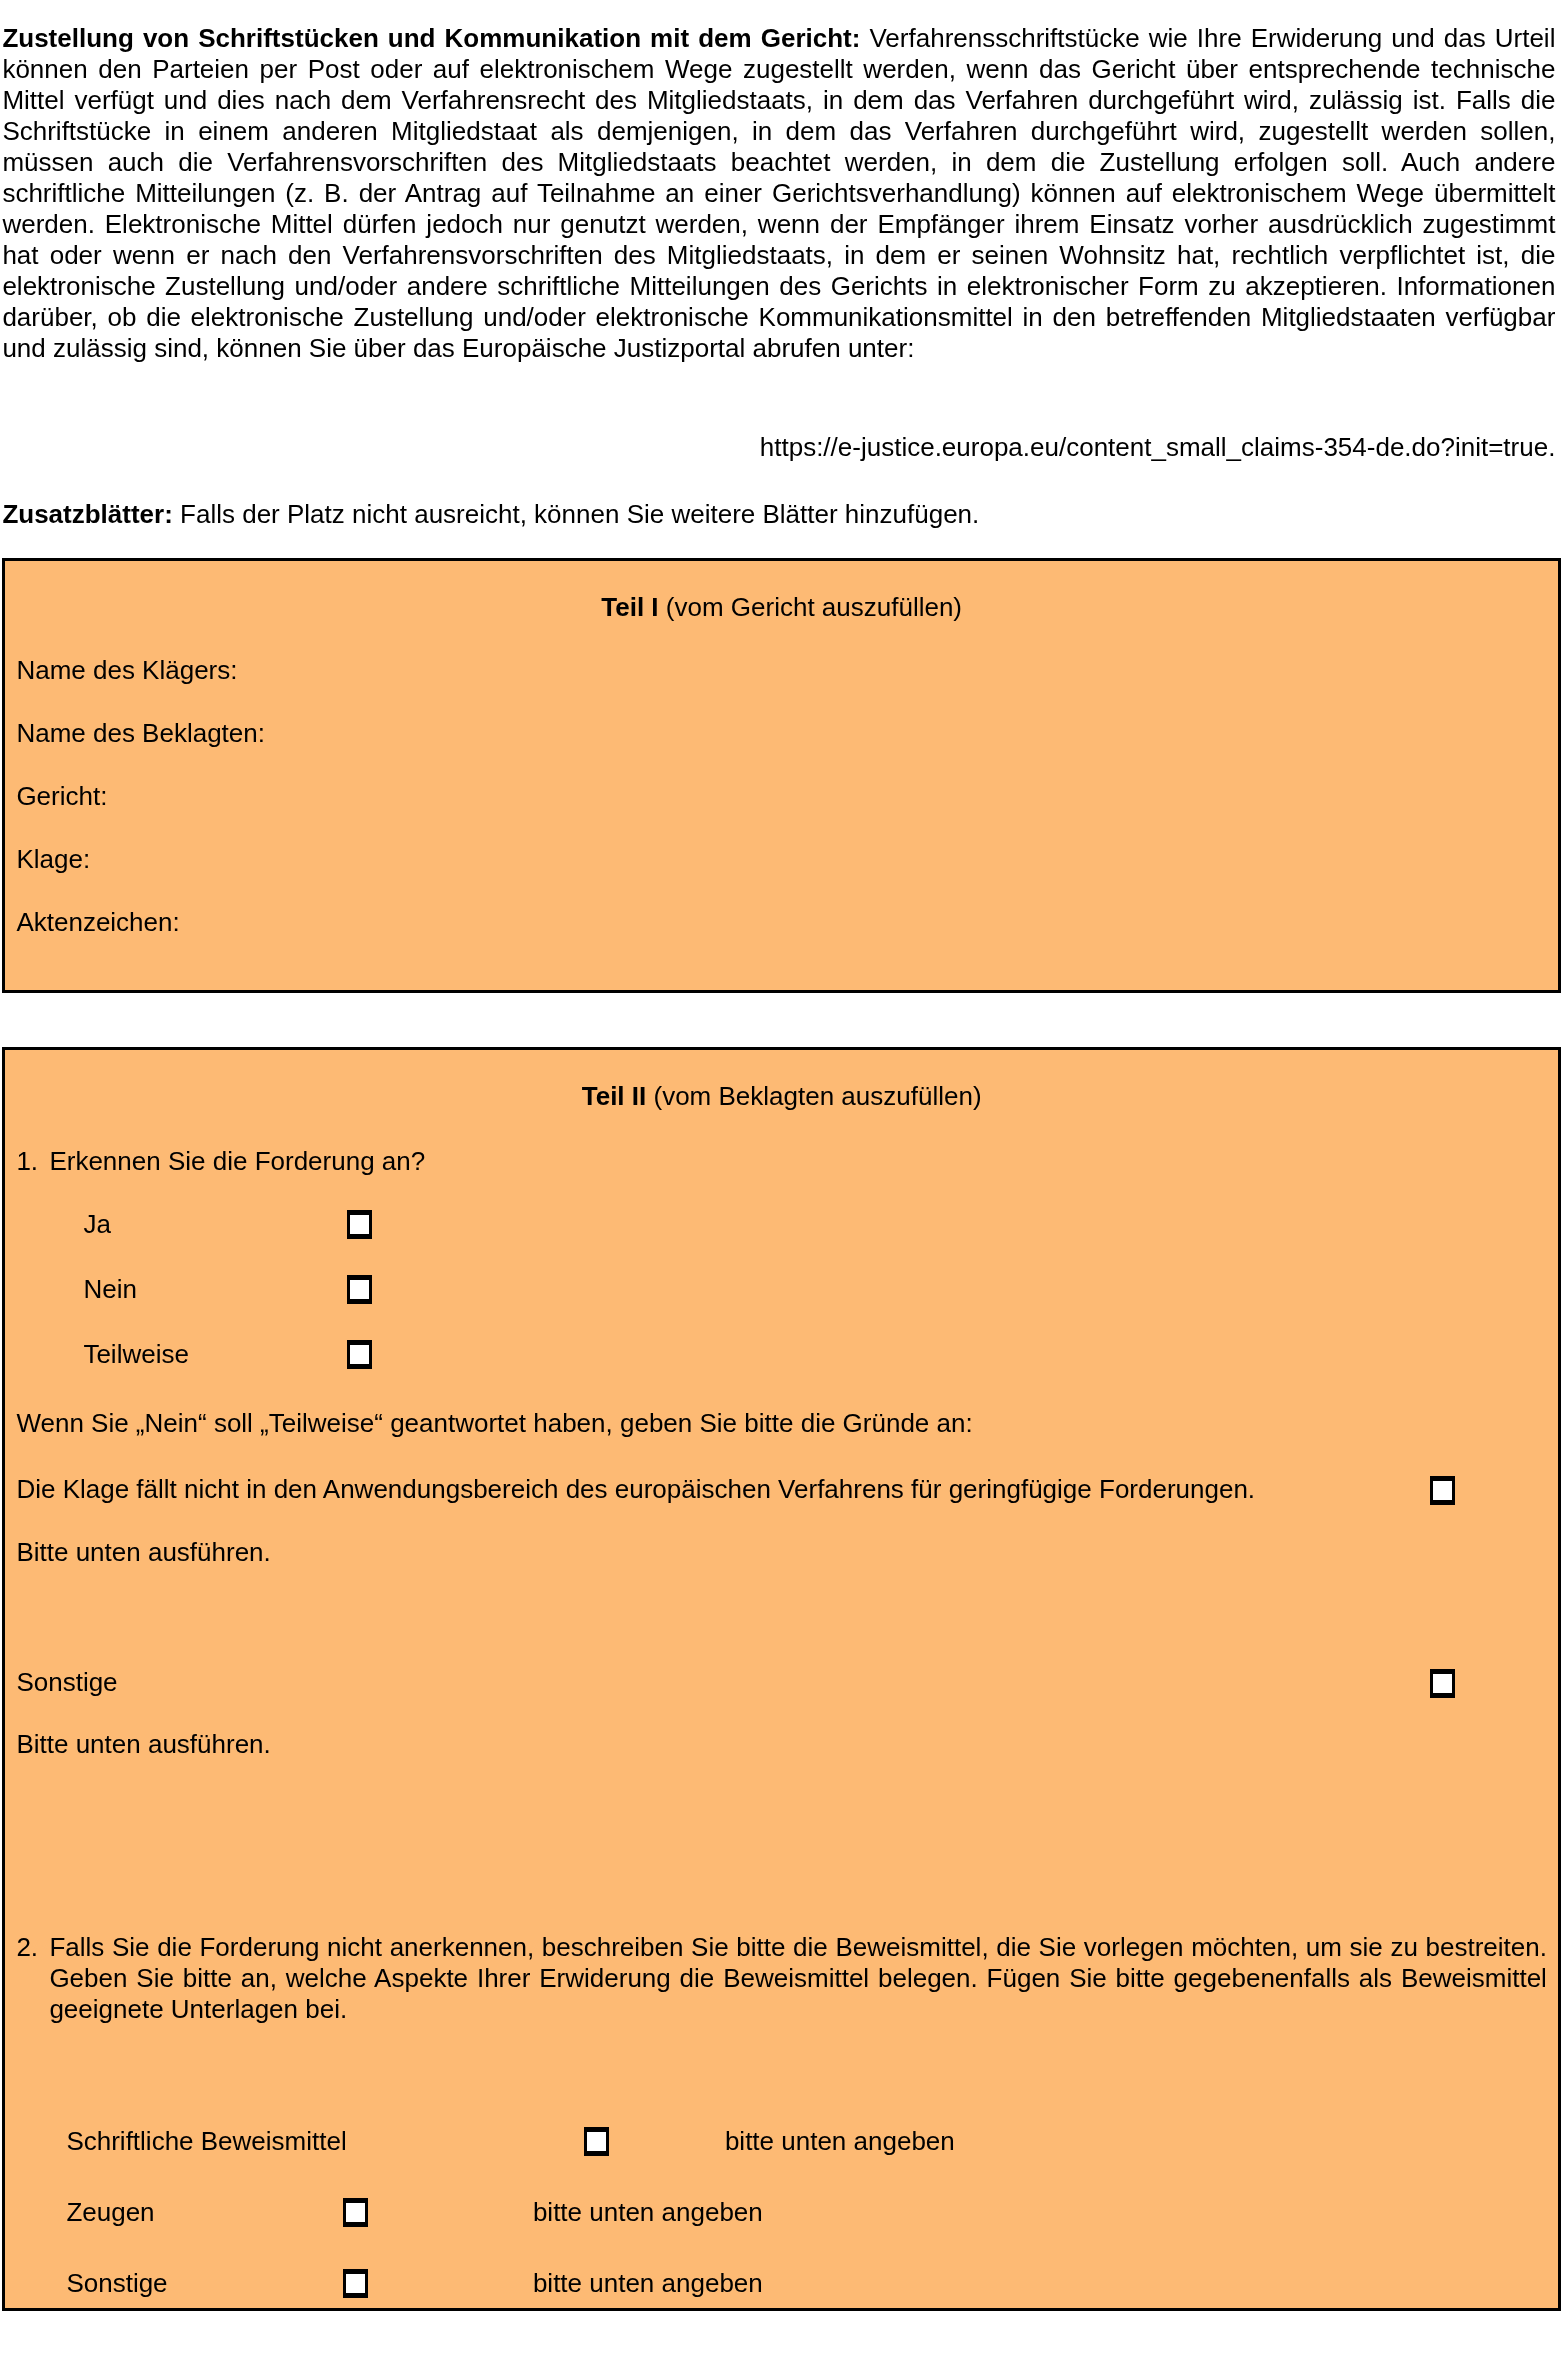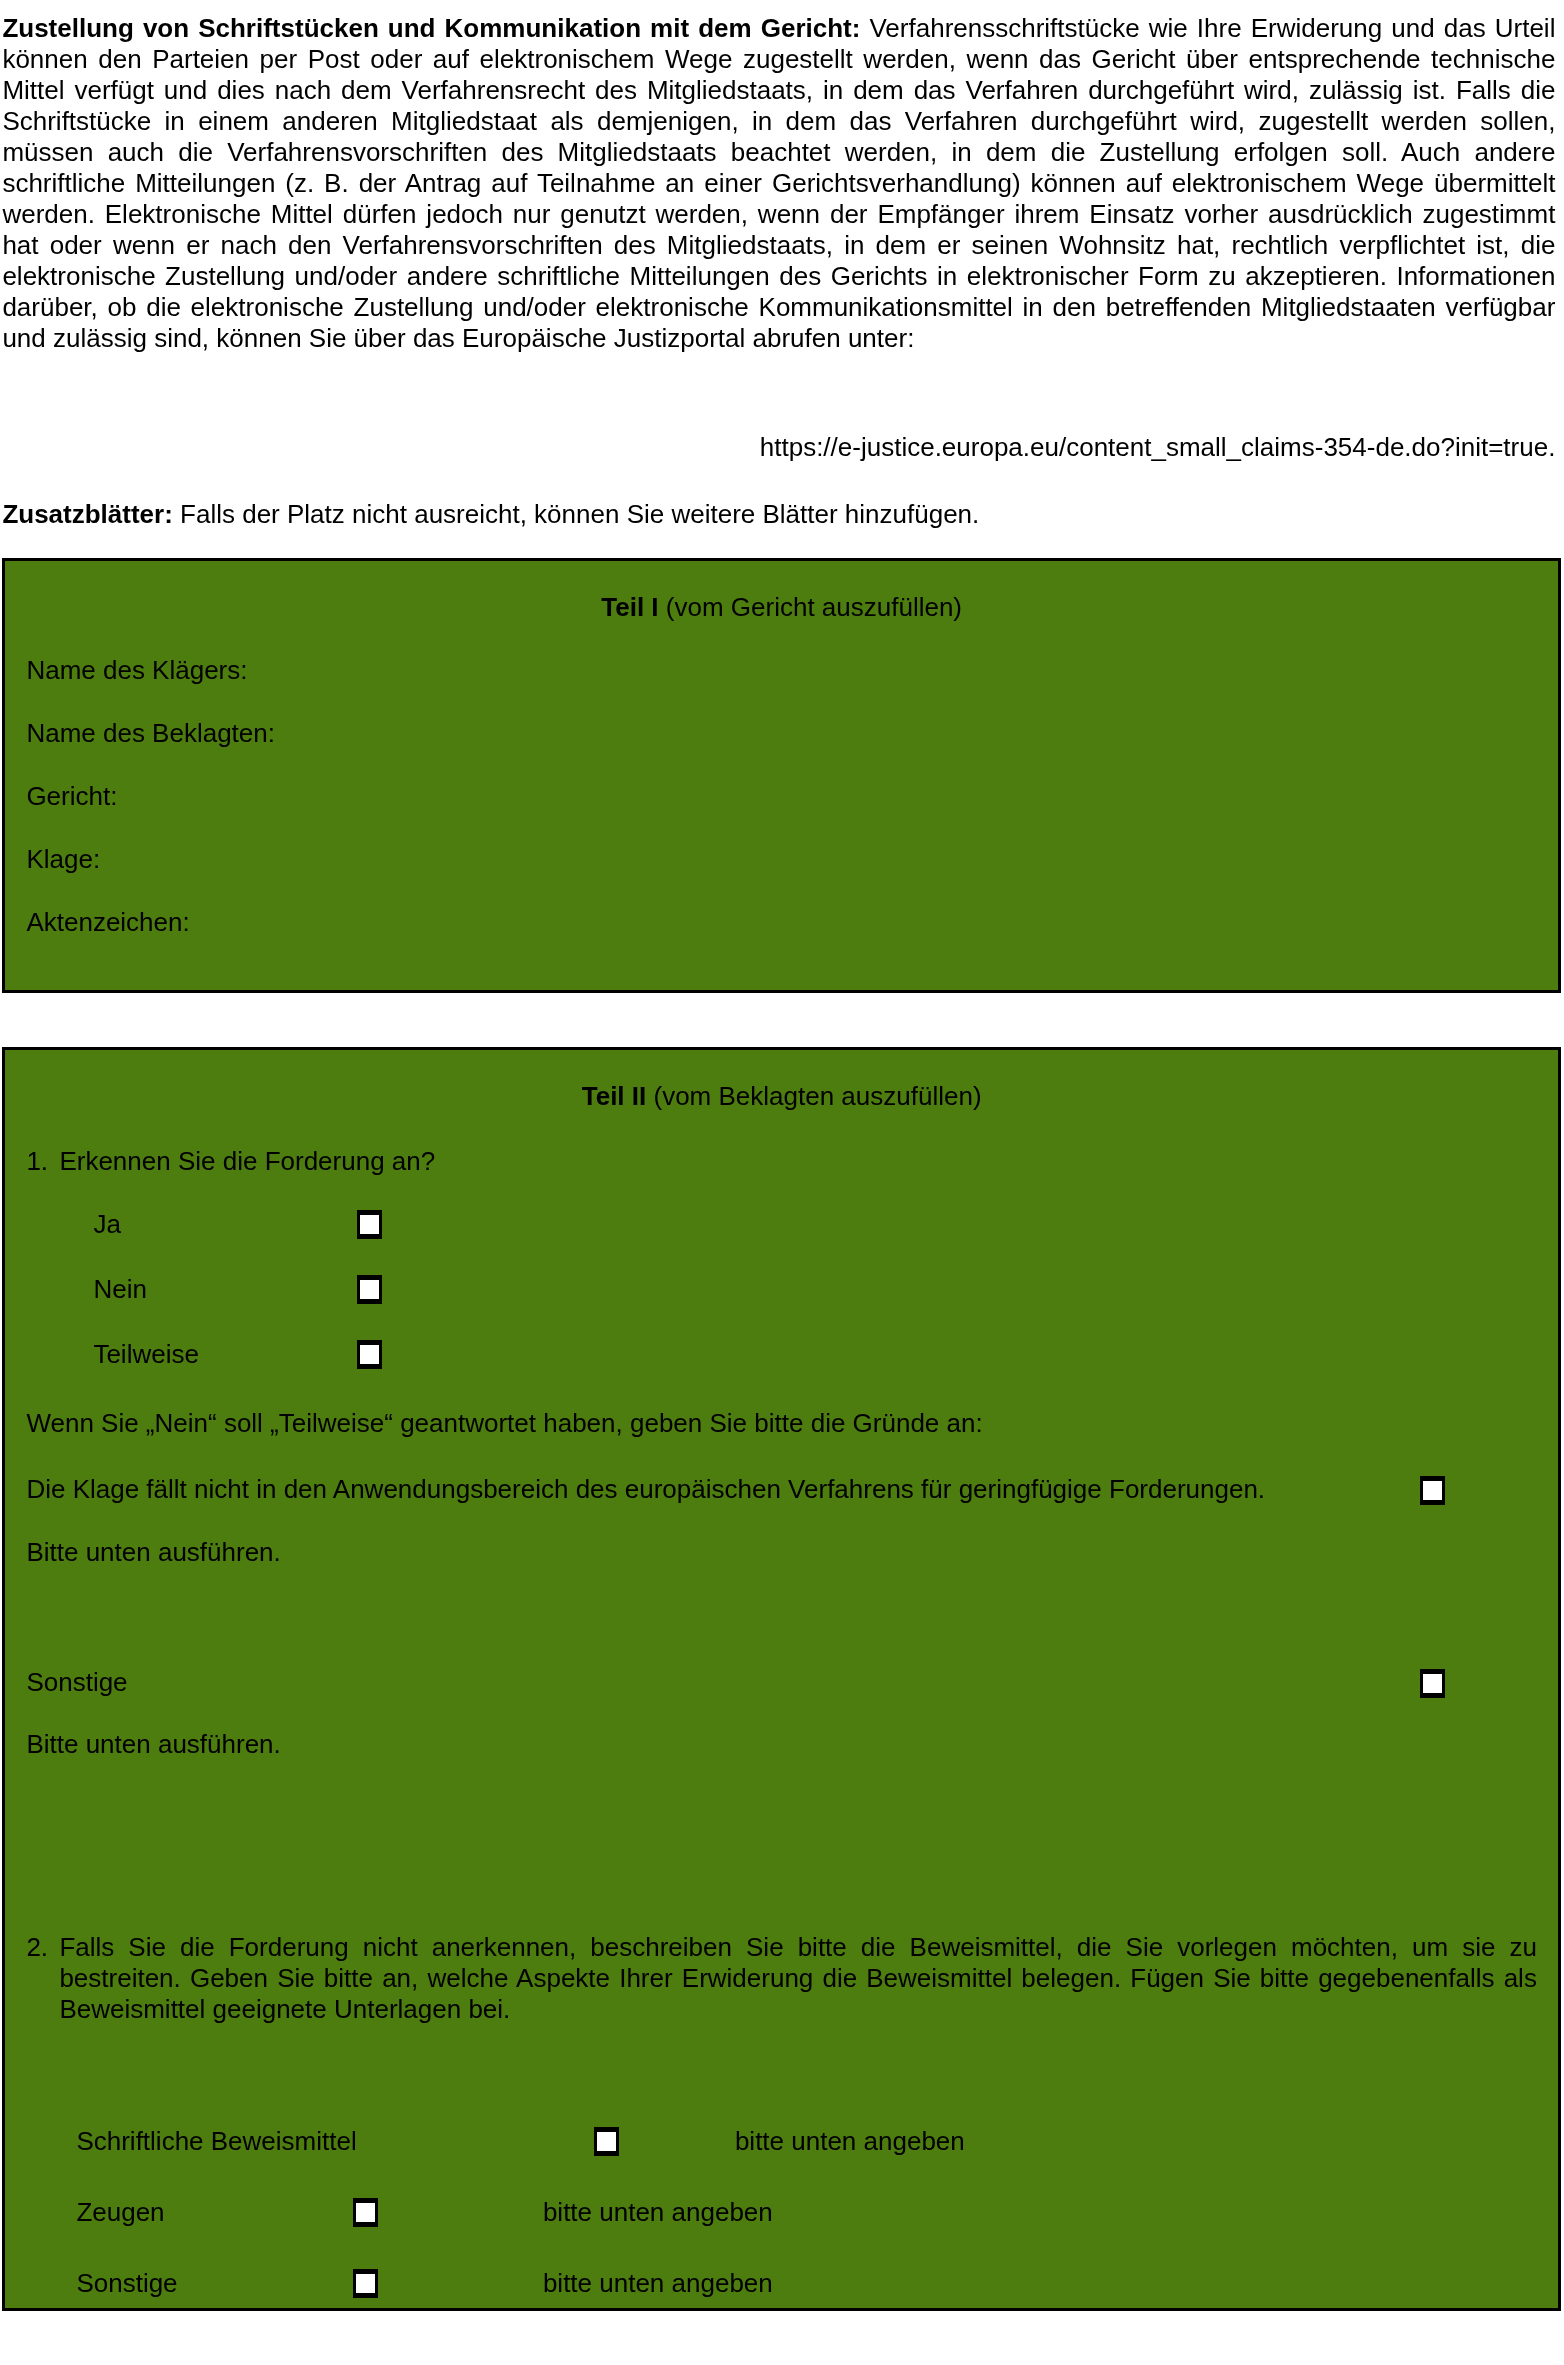--- a/index.html
+++ b/index.html
@@ -11,33 +11,33 @@
     overflow: hidden;
     font-family: "Liberation Sans", sans-serif;
     font-size: 26px;
     line-height: 31px;
     color: #000000;
   }
   .bold { font-weight: bold; }
   .justify { text-align: justify; }
 
   
-  .intro   { position: absolute; top: 13px;   left: 2.4px; right: 8.6px; }
+  .intro   { position: absolute; top: 23px;   left: 2.4px; right: 8.6px; }
   .url     { position: absolute; top: 432px; left: 2.4px; right: 8.6px; text-align: right; }
   .zusatz  { position: absolute; top: 499px; left: 2.4px; right: 8.6px; }
 
   
   .box {
     position: absolute;
     left: 2.4px;
     right: 3.1px;
     border: 3.1px solid #000000;
-    padding: 0 21px;
+    padding: 0 11px;
     overflow: hidden;
-    background: #4d7c0f;
+    background: #fdba74;
   }
   .box-part1 { top: 558px;  height: 435px;  }
   .box-part2 { top: 1047px; height: 1264px; }
 
   .box-title { text-align: center; margin-top: 31px; }
 
   
   .field { margin-top: 32px; }
   .field:first-of-type { margin-top: 34px; }
 

